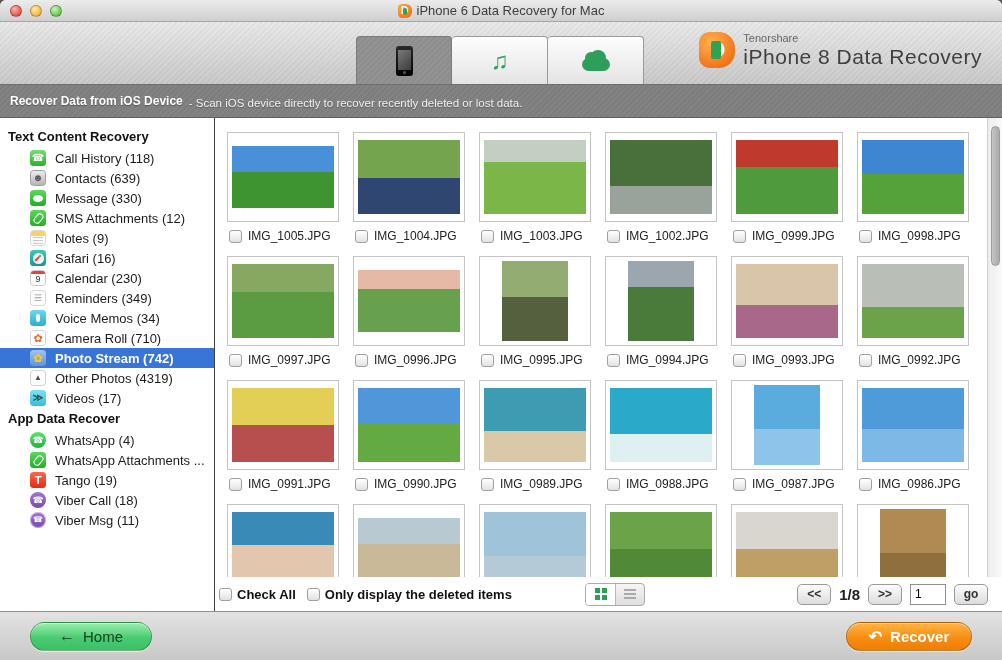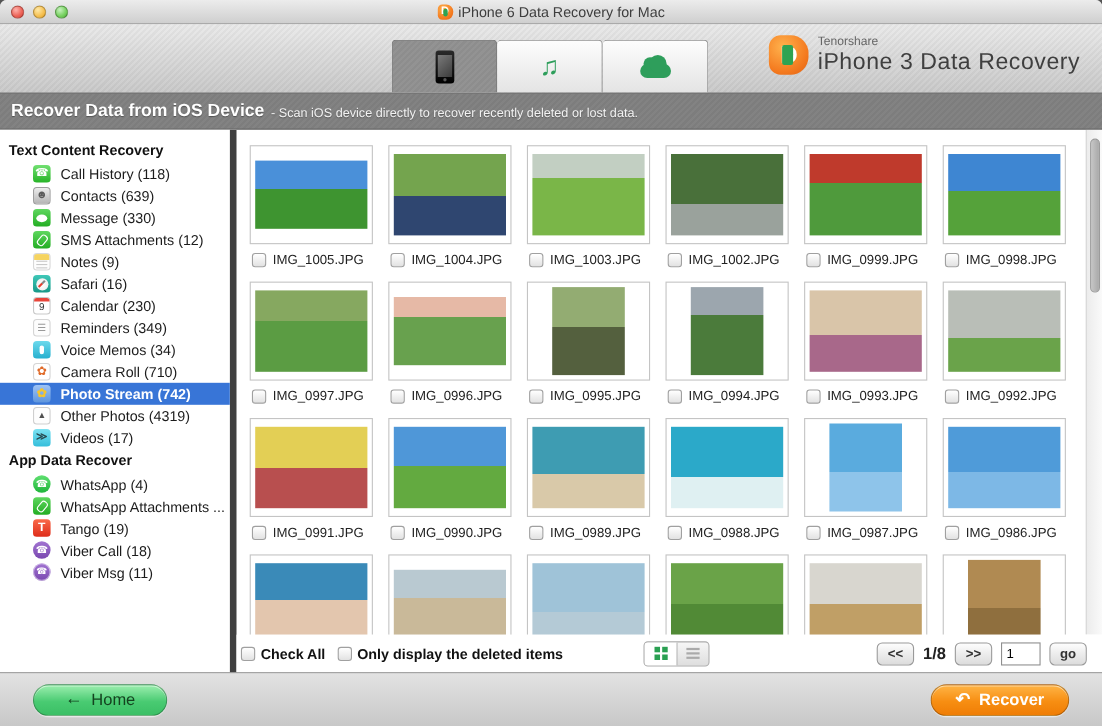--- a/index.html
+++ b/index.html
@@ -36,28 +36,28 @@
   .cloud-glyph { width:28px; height:13px; background:#2e9e5b; border-radius:8px; position:relative; margin-top:8px; }
   .cloud-glyph:before { content:""; position:absolute; width:12px; height:12px; background:#2e9e5b; border-radius:50%; left:3px; top:-6px; }
   .cloud-glyph:after { content:""; position:absolute; width:16px; height:16px; background:#2e9e5b; border-radius:50%; right:4px; top:-8px; }
   .brand { position:absolute; right:20px; top:10px; display:flex; align-items:center; gap:8px; }
   .brand-text { display:flex; flex-direction:column; line-height:1.1; }
   .brand-company { font-size:11px; color:#666; }
   .brand-product { font-size:21px; color:#3f3f3f; letter-spacing:.5px; }
 
   
   .banner { height:34px; flex:none; background:#7d7d7d; background-image:repeating-linear-gradient(135deg, rgba(255,255,255,.045) 0 2px, transparent 2px 4px); display:flex; align-items:center; padding:0 10px; border-top:1px solid #6f6f6f; border-bottom:1px solid #5f5f5f; }
-  .banner-title { color:#fff; font-size:16px; font-weight:bold; text-shadow:0 1px 1px rgba(0,0,0,.35); }
+  .banner-title { color:#fff; font-size:12px; font-weight:bold; text-shadow:0 1px 1px rgba(0,0,0,.35); }
   .banner-sub { color:#f2f2f2; font-size:11.5px; margin-left:6px; padding-top:3px; text-shadow:0 1px 1px rgba(0,0,0,.3); }
 
   
   .content { flex:1; display:flex; background:#fff; border-bottom:1px solid #8f8f8f; min-height:0; position:relative; }
 
   
-  .sidebar { width:215px; flex:none; background:#fff; border-right:6px solid #404040; padding-top:8px; overflow:hidden; font-size:13px; }
+  .sidebar { width:215px; flex:none; background:#fff; border-right:1px solid #404040; padding-top:8px; overflow:hidden; font-size:13px; }
   .section-title { font-weight:bold; color:#111; padding:3px 8px 4px; }
   .side-item { display:flex; align-items:center; gap:9px; padding:2px 4px 2px 30px; height:20px; color:#1c1c1c; cursor:default; }
   .side-item.selected { background:#3875d7; color:#fff; font-weight:bold; }
   .ic { width:16px; height:16px; border-radius:3.5px; flex:none; display:inline-flex; align-items:center; justify-content:center; position:relative; color:#fff; font-size:10px; line-height:1; }
   .call-history-icon { background:linear-gradient(#72e072,#27b327); }
   .call-history-icon:before { content:"☎"; font-size:10px; }
   .contacts-icon { background:linear-gradient(#ececec,#b5b5b5); border:1px solid #9e9e9e; }
   .contacts-icon:before { content:"☻"; color:#5a5a5a; font-size:10px; }
   .message-icon { background:linear-gradient(#5fd75f,#23ad23); }
   .message-icon:before { content:""; width:10px; height:7px; background:#fff; border-radius:50%; }
@@ -159,21 +159,21 @@
         <span class="note-glyph">♫</span>
       </div>
       <div class="tab">
         <span class="cloud-glyph"></span>
       </div>
     </div>
     <div class="brand">
       <span class="ts-logo big">D<i></i></span>
       <span class="brand-text">
         <span class="brand-company">Tenorshare</span>
-        <span class="brand-product">iPhone 3 Data Recovery</span>
+        <span class="brand-product">iPhone 8 Data Recovery</span>
       </span>
     </div>
   </div>
 
   <div class="banner">
     <span class="banner-title">Recover Data from iOS Device</span>
     <span class="banner-sub">- Scan iOS device directly to recover recently deleted or lost data.</span>
   </div>
 
   <div class="content">

